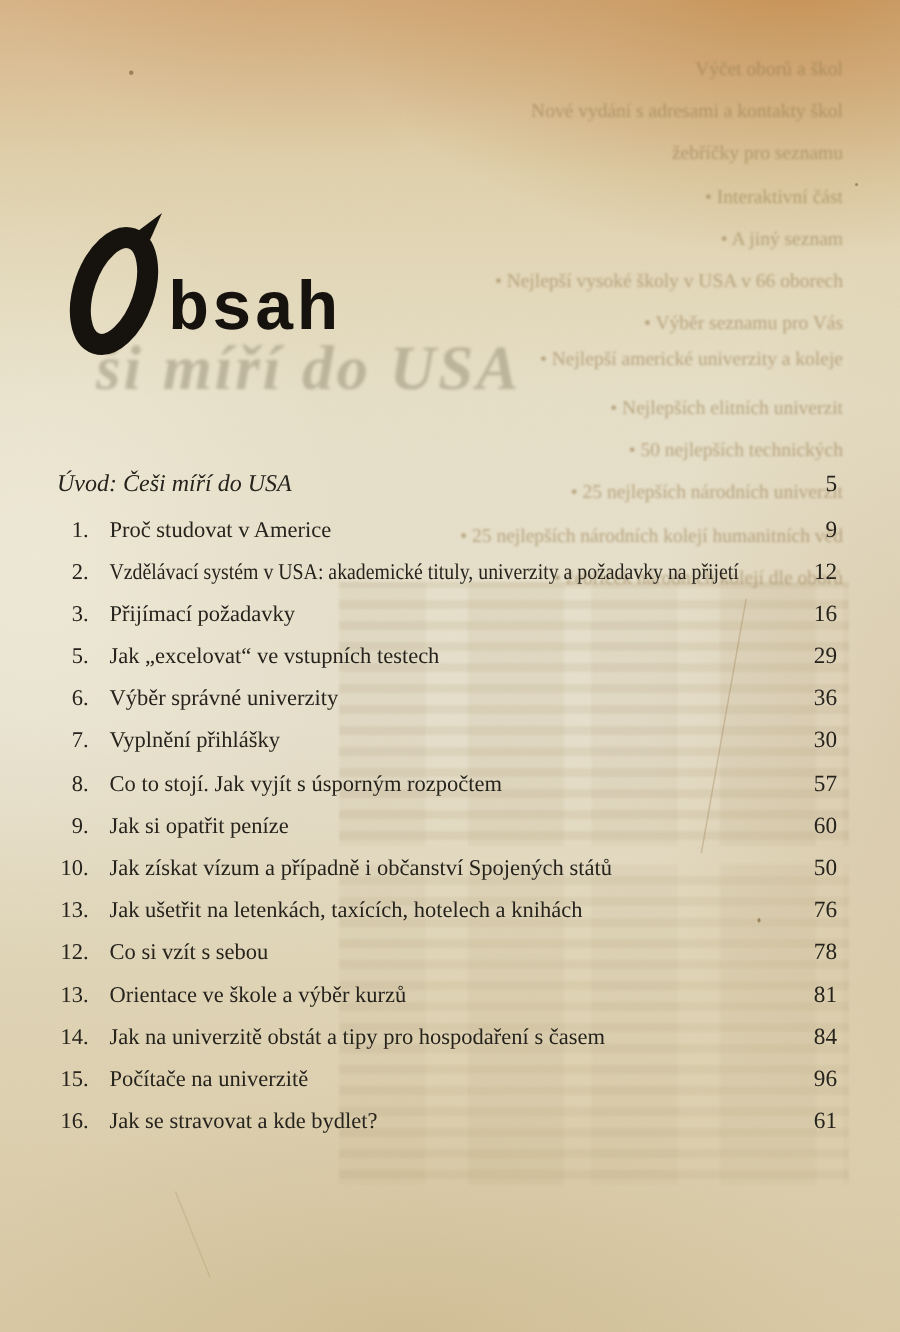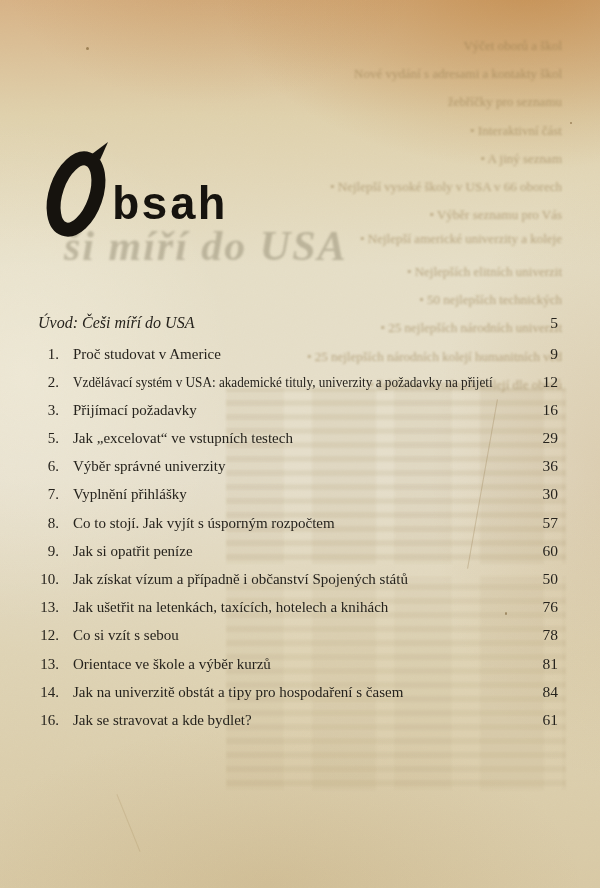--- a/index.html
+++ b/index.html
@@ -185,20 +185,25 @@
       <span class="toc-num">13.</span>
       <span class="toc-label">Orientace ve škole a výběr kurzů</span>
       <span class="toc-page">81</span>
     </div>
     <div class="toc-row">
       <span class="toc-num">14.</span>
       <span class="toc-label">Jak na univerzitě obstát a tipy pro hospodaření s časem</span>
       <span class="toc-page">84</span>
     </div>
     <div class="toc-row">
+      <span class="toc-num">15.</span>
+      <span class="toc-label">Počítače na univerzitě</span>
+      <span class="toc-page">96</span>
+    </div>
+    <div class="toc-row">
       <span class="toc-num">16.</span>
       <span class="toc-label">Jak se stravovat a kde bydlet?</span>
       <span class="toc-page">61</span>
     </div>
   </div>
 
   <svg class="grain" width="600" height="888">
     <filter id="noise">
       <feTurbulence type="fractalNoise" baseFrequency="0.9" numOctaves="2" stitchTiles="stitch"></feTurbulence>
       <feColorMatrix type="matrix" values="0 0 0 0 0.55  0 0 0 0 0.47  0 0 0 0 0.33  0 0 0 0.06 0"></feColorMatrix>

